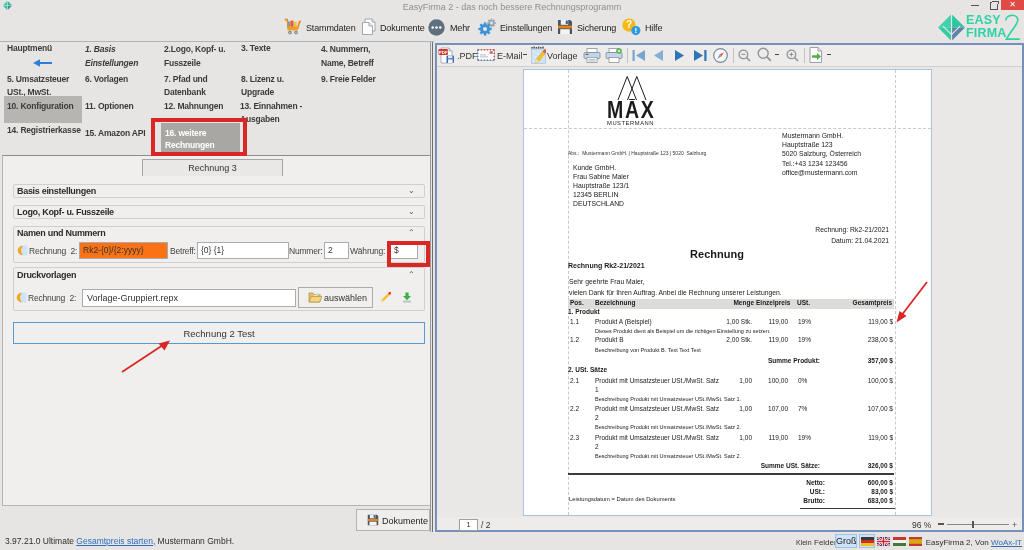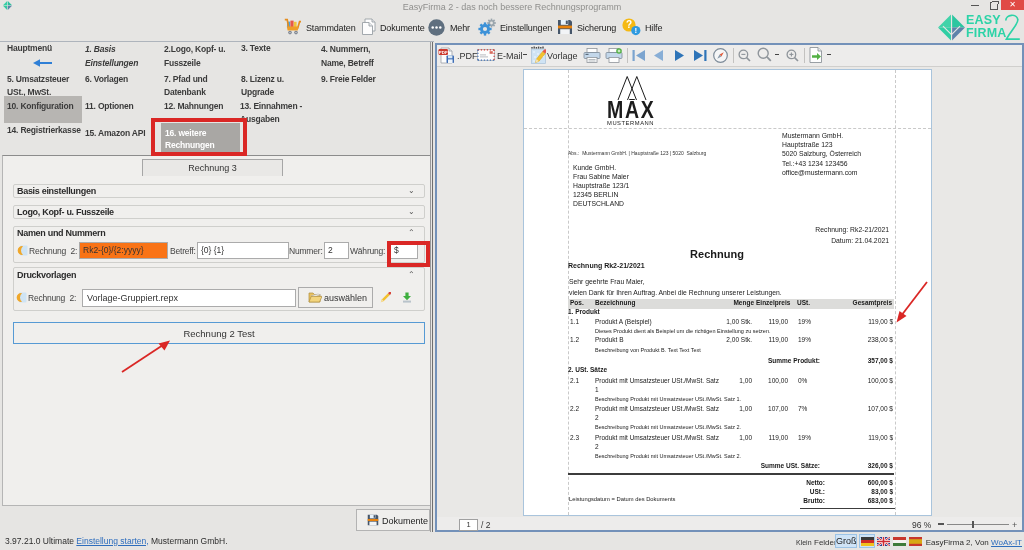--- a/index.html
+++ b/index.html
@@ -212,21 +212,21 @@
   <div class="abs" style="left:356px;top:509px;width:74px;height:22px;background:#efeeec;border:1px solid #b3b3b3;box-sizing:border-box;"></div>
   <svg class="abs" style="left:367px;top:514px;" width="12" height="12" viewBox="0 0 16 16">
     <path d="M1 1 L13.2 1 L15 2.8 L15 15 L1 15 Z" fill="#46566a"></path>
     <rect x="3.8" y="1" width="7.4" height="4.8" fill="#e8f3fc"></rect>
     <rect x="8.8" y="1.6" width="2" height="3.4" fill="#46566a"></rect>
     <rect x="1" y="6.6" width="14" height="2.8" fill="#e8820c"></rect>
     <rect x="3.2" y="10.2" width="9.6" height="4.8" fill="#f2f4f6"></rect>
   </svg>
   <div class="abs" style="left:382px;top:516px;font-size:9px;color:#222;">Dokumente</div>
 
-  <div class="abs" style="left:5px;top:535.5px;font-size:8.5px;color:#2d2d2d;">3.97.21.0 Ultimate <span style="color:#2e6dbd;text-decoration:underline;">Einstellung starten,</span> Mustermann GmbH.</div>
+  <div class="abs" style="left:5px;top:535.5px;font-size:8.5px;color:#2d2d2d;">3.97.21.0 Ultimate <span style="color:#2e6dbd;text-decoration:underline;">Gesamtpreis starten,</span> Mustermann GmbH.</div>
 
   <div class="abs" style="left:430px;top:42px;width:1px;height:490px;background:#9a9a9a;"></div>
   <div class="abs" style="left:432px;top:42px;width:1px;height:490px;background:#6f6f6f;"></div>
 
   <div class="abs" style="left:435px;top:43px;width:589px;height:489px;background:#e9e8e6;border:2px solid #7391b9;box-sizing:border-box;"></div>
 
   <div class="abs" style="left:437px;top:45px;width:585px;height:22px;background:#edeceb;border-bottom:1px solid #d0cfcd;box-sizing:border-box;"></div>
 
   <svg class="abs" style="left:438px;top:47px;" width="17" height="17" viewBox="0 0 17 17">
     <path d="M3 1 L11 1 L14 4 L14 16 L3 16 Z" fill="#fdfdfd" stroke="#9aa0a6" stroke-width="0.8"></path>

